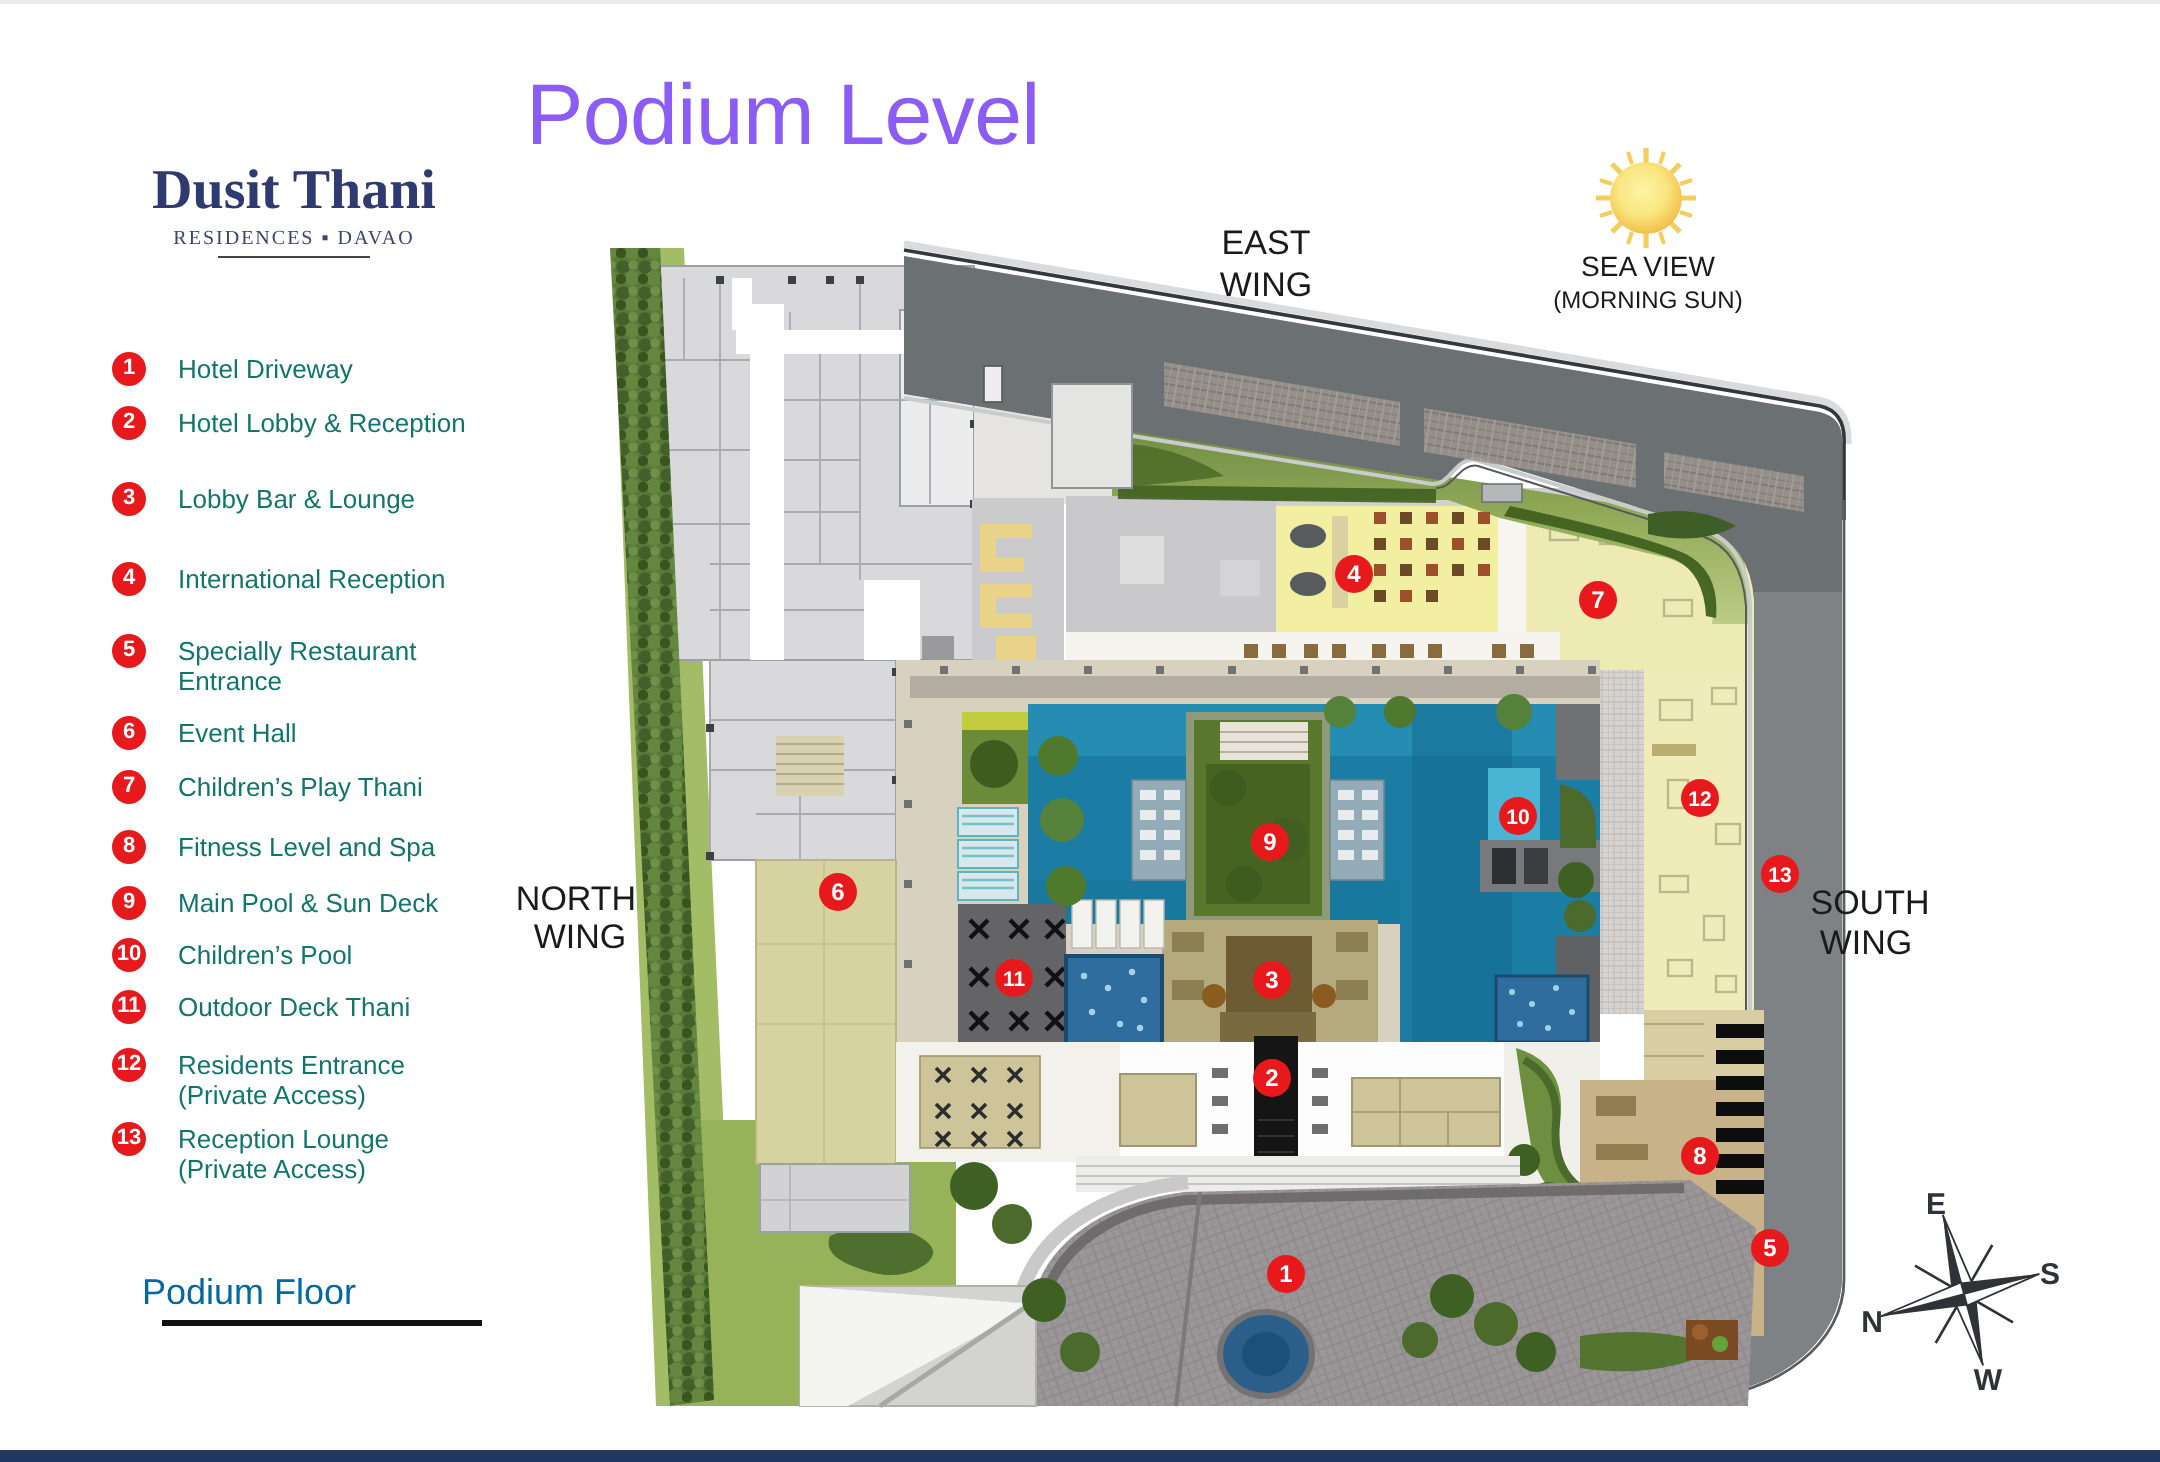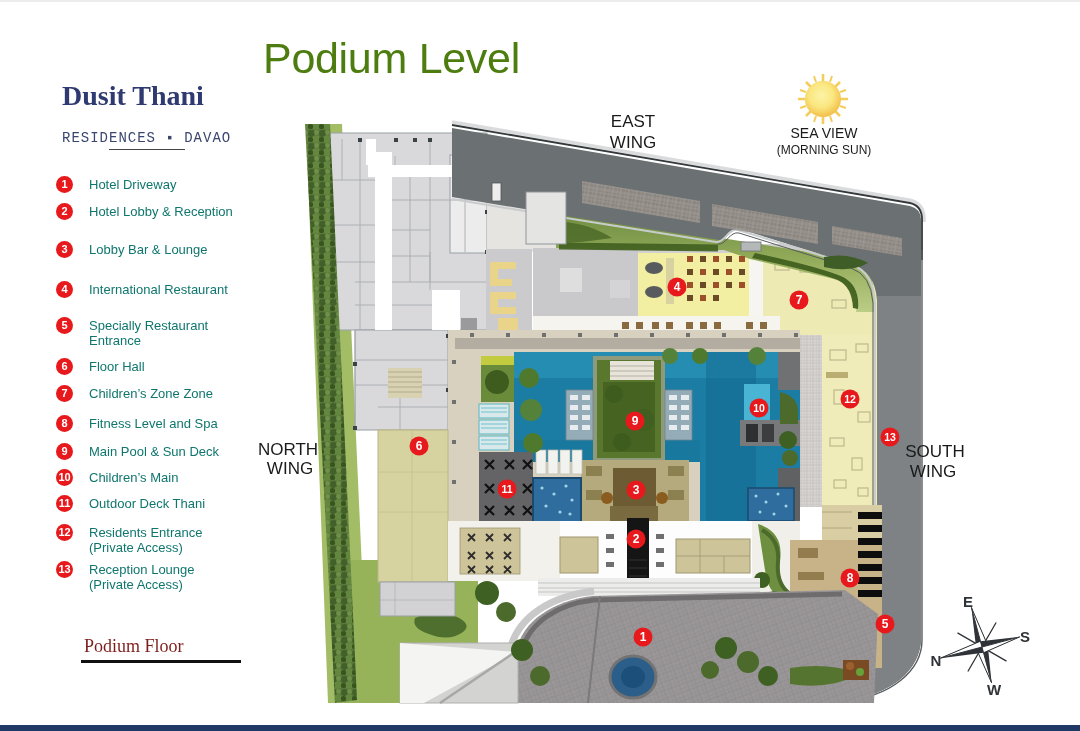--- a/index.html
+++ b/index.html
@@ -1,30 +1,30 @@
 <!DOCTYPE html>
 <html><head>
 <meta charset="utf-8">
 <style>
   html,body{margin:0;padding:0;}
   body{width:1080px;height:731px;position:relative;background:#ffffff;overflow:hidden;
        font-family:"Liberation Sans",sans-serif;}
   .abs{position:absolute;}
   #topline{left:0;top:0;width:1080px;height:2px;background:#ececec;}
   #footer{left:0;top:725px;width:1080px;height:6px;background:#1f3864;}
-  #title{left:263px;top:34px;font-size:43px;color:#4d7c0f;letter-spacing:-0.3px;}
-  #logo{left:62px;top:80px;width:170px;text-align:left;color:#2e3a70;}
+  #title{left:263px;top:34px;font-size:43px;color:#8b5cf6;letter-spacing:-0.3px;}
+  #logo{left:62px;top:80px;width:170px;text-align:center;color:#2e3a70;}
   #logo .l1{font-family:"Liberation Serif",serif;font-weight:bold;font-size:28px;letter-spacing:0px;}
-  #logo .l2{font-family:Liberation Mono, monospace;font-size:14px;letter-spacing:1.0px;color:#3a466f;margin-top:18px;}
+  #logo .l2{font-family:Liberation Serif, serif;font-size:10px;letter-spacing:1.0px;color:#3a466f;margin-top:2px;}
   #logo .l3{height:1px;background:#444;margin:3px 47px 0 47px;}
   .leg{position:absolute;left:56px;width:250px;}
   .lnum{position:absolute;width:17px;height:17px;border-radius:50%;background:#e8191c;color:#fff;
         font-size:11px;font-weight:bold;text-align:center;line-height:17px;}
   .ltxt{position:absolute;left:33px;top:1px;font-size:13px;color:#0f766e;white-space:pre-line;line-height:15px;}
-  #podfloor{left:84px;top:636px;font-size:18px;color:#7f1d1d;font-family:Liberation Serif, serif;}
+  #podfloor{left:71px;top:636px;font-size:18px;color:#0369a1;}
   #podline{left:81px;top:660px;width:160px;height:3px;background:#111;}
 </style>
 </head>
 <body>
 <div id="topline" class="abs"></div>
 <div id="title" class="abs">Podium Level</div>
 <div id="logo" class="abs">
   <div class="l1">Dusit Thani</div>
   <div class="l2">RESIDENCES ▪ DAVAO</div>
   <div class="l3"></div>
@@ -36,46 +36,46 @@
 <div class="leg" style="top:203px">
     <span class="lnum">2</span>
     <span class="ltxt">Hotel Lobby &amp; Reception</span>
   </div>
 <div class="leg" style="top:241px">
     <span class="lnum">3</span>
     <span class="ltxt">Lobby Bar &amp; Lounge</span>
   </div>
 <div class="leg" style="top:281px">
     <span class="lnum">4</span>
-    <span class="ltxt">International Restaurant</span>
+    <span class="ltxt">International Reception</span>
   </div>
 <div class="leg" style="top:317px">
     <span class="lnum">5</span>
     <span class="ltxt">Specially Restaurant
 Entrance</span>
   </div>
 <div class="leg" style="top:358px">
     <span class="lnum">6</span>
-    <span class="ltxt">Floor Hall</span>
+    <span class="ltxt">Event Hall</span>
   </div>
 <div class="leg" style="top:385px">
     <span class="lnum">7</span>
-    <span class="ltxt">Children’s Zone Zone</span>
+    <span class="ltxt">Children’s Play Thani</span>
   </div>
 <div class="leg" style="top:415px">
     <span class="lnum">8</span>
     <span class="ltxt">Fitness Level and Spa</span>
   </div>
 <div class="leg" style="top:443px">
     <span class="lnum">9</span>
     <span class="ltxt">Main Pool &amp; Sun Deck</span>
   </div>
 <div class="leg" style="top:469px">
     <span class="lnum">10</span>
-    <span class="ltxt">Children’s Main</span>
+    <span class="ltxt">Children’s Pool</span>
   </div>
 <div class="leg" style="top:495px">
     <span class="lnum">11</span>
     <span class="ltxt">Outdoor Deck Thani</span>
   </div>
 <div class="leg" style="top:524px">
     <span class="lnum">12</span>
     <span class="ltxt">Residents Entrance
 (Private Access)</span>
   </div>

